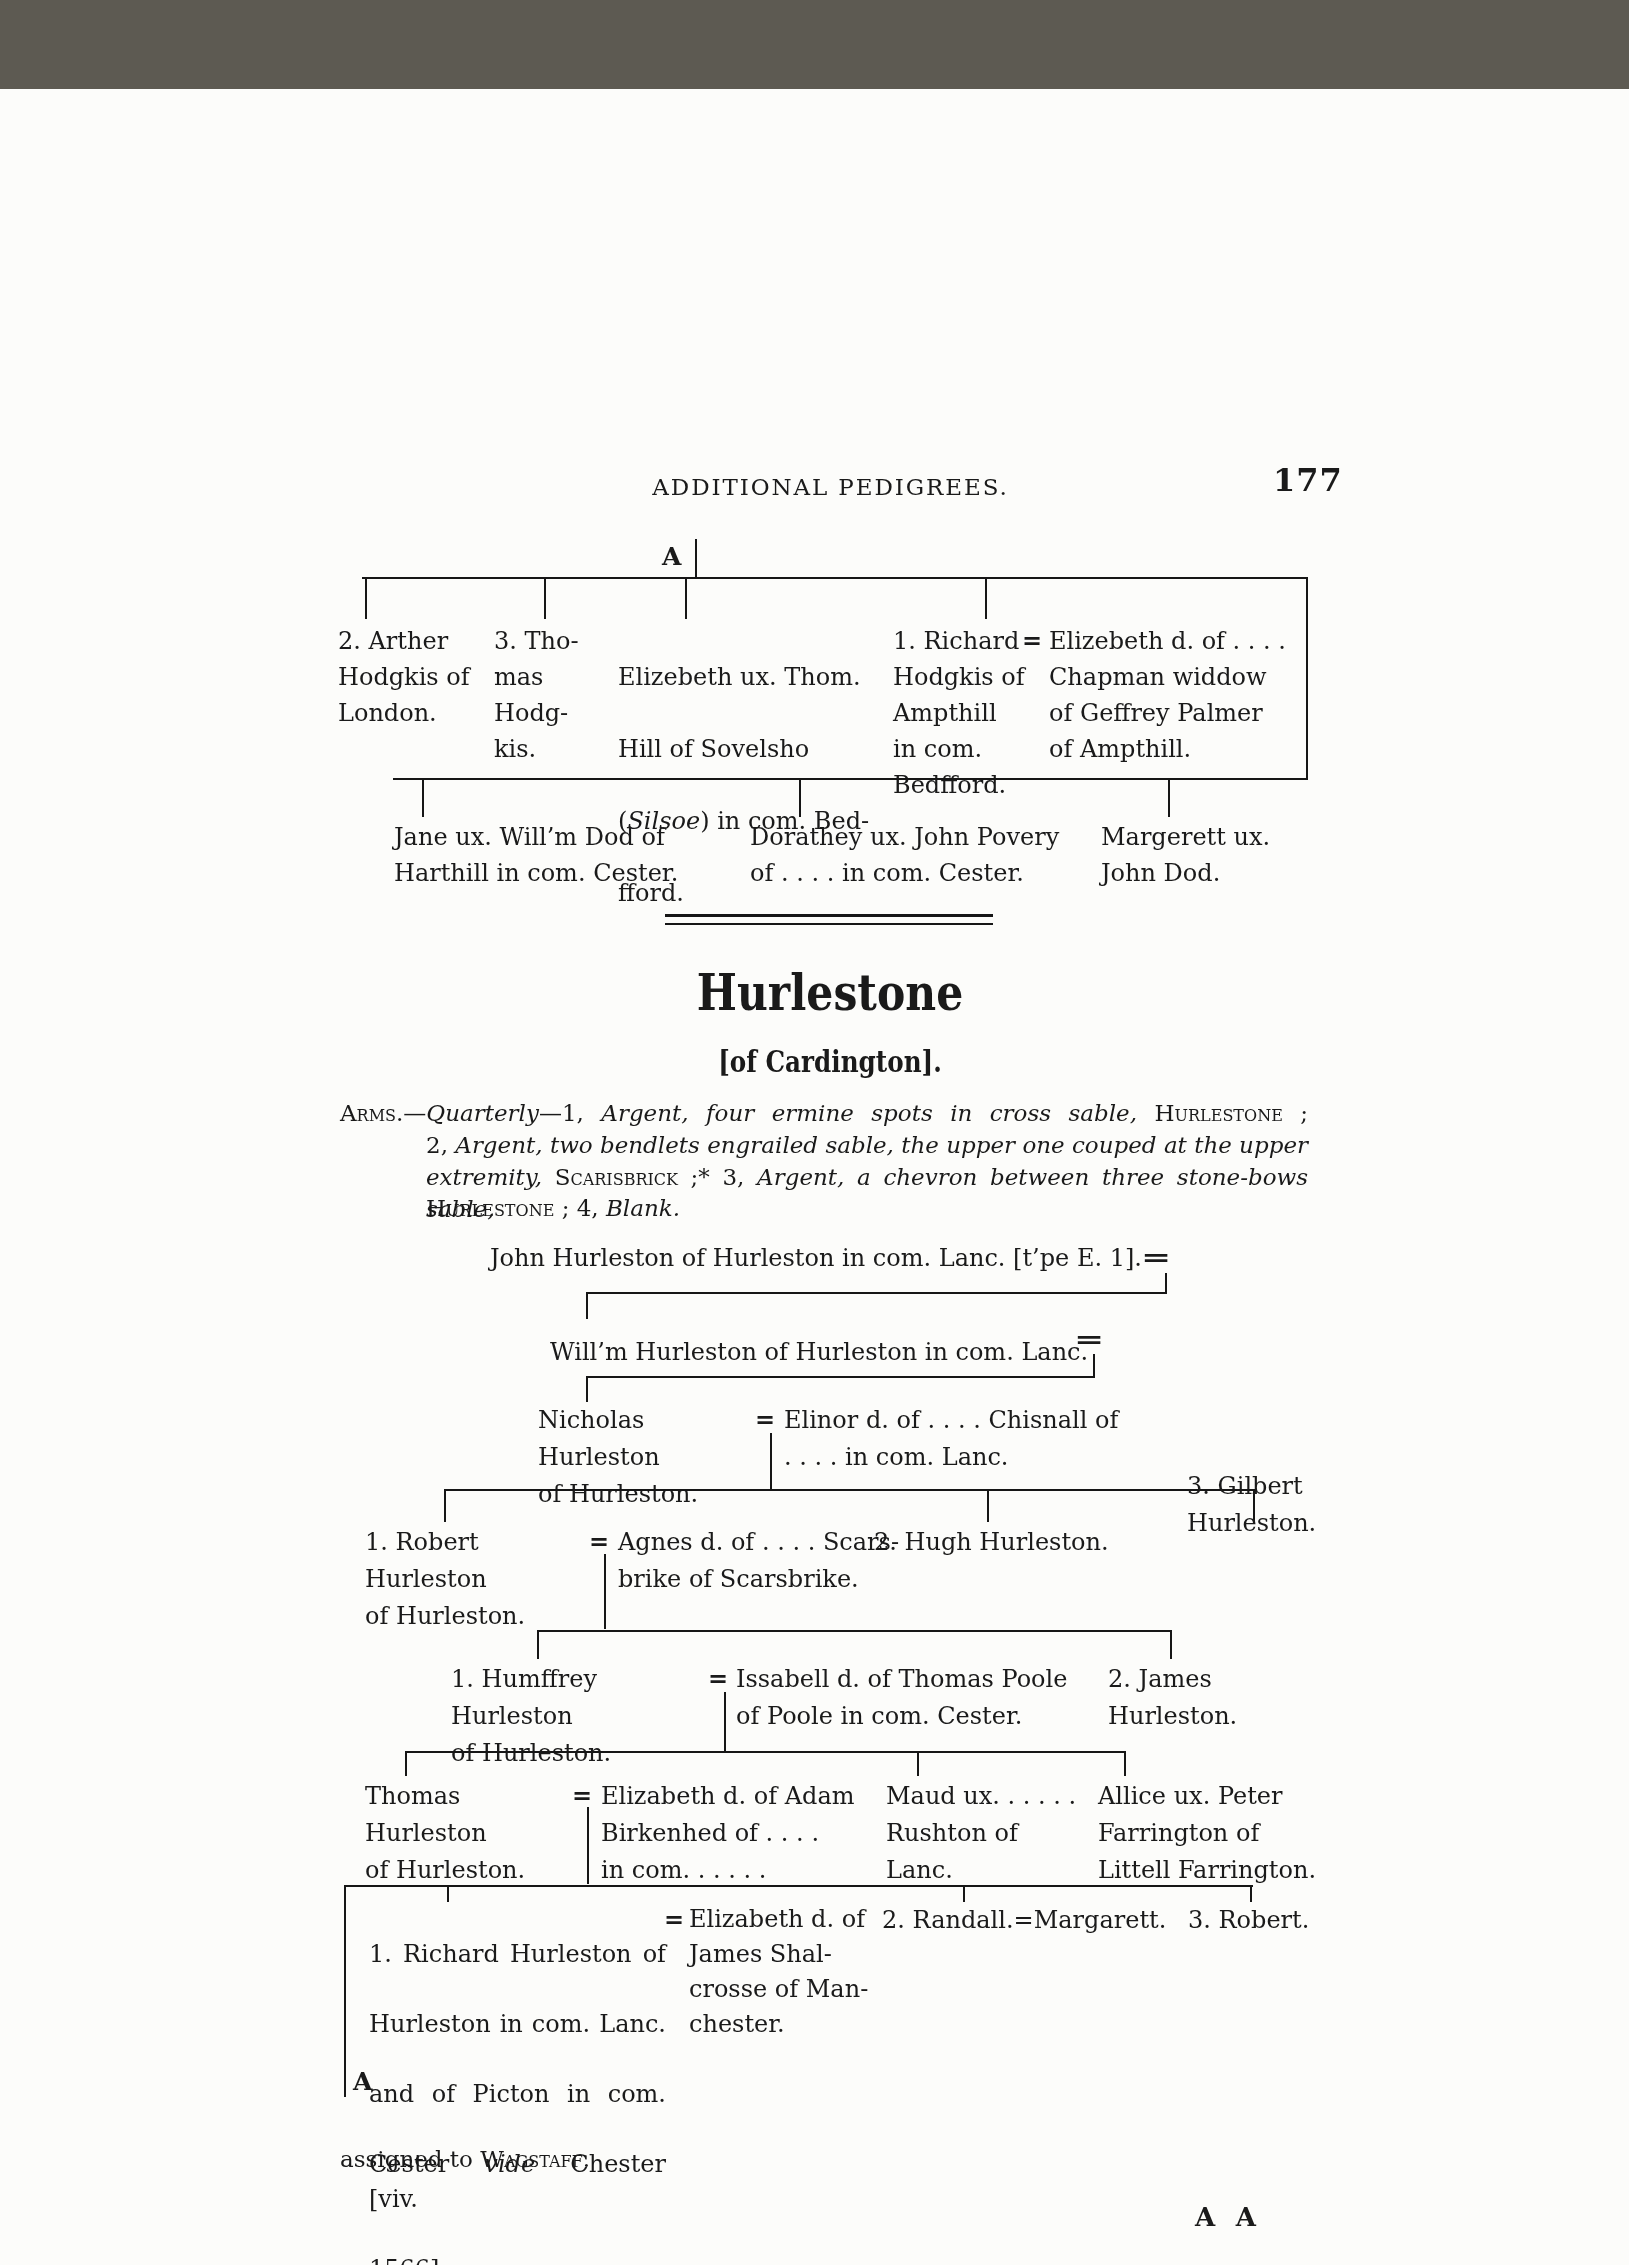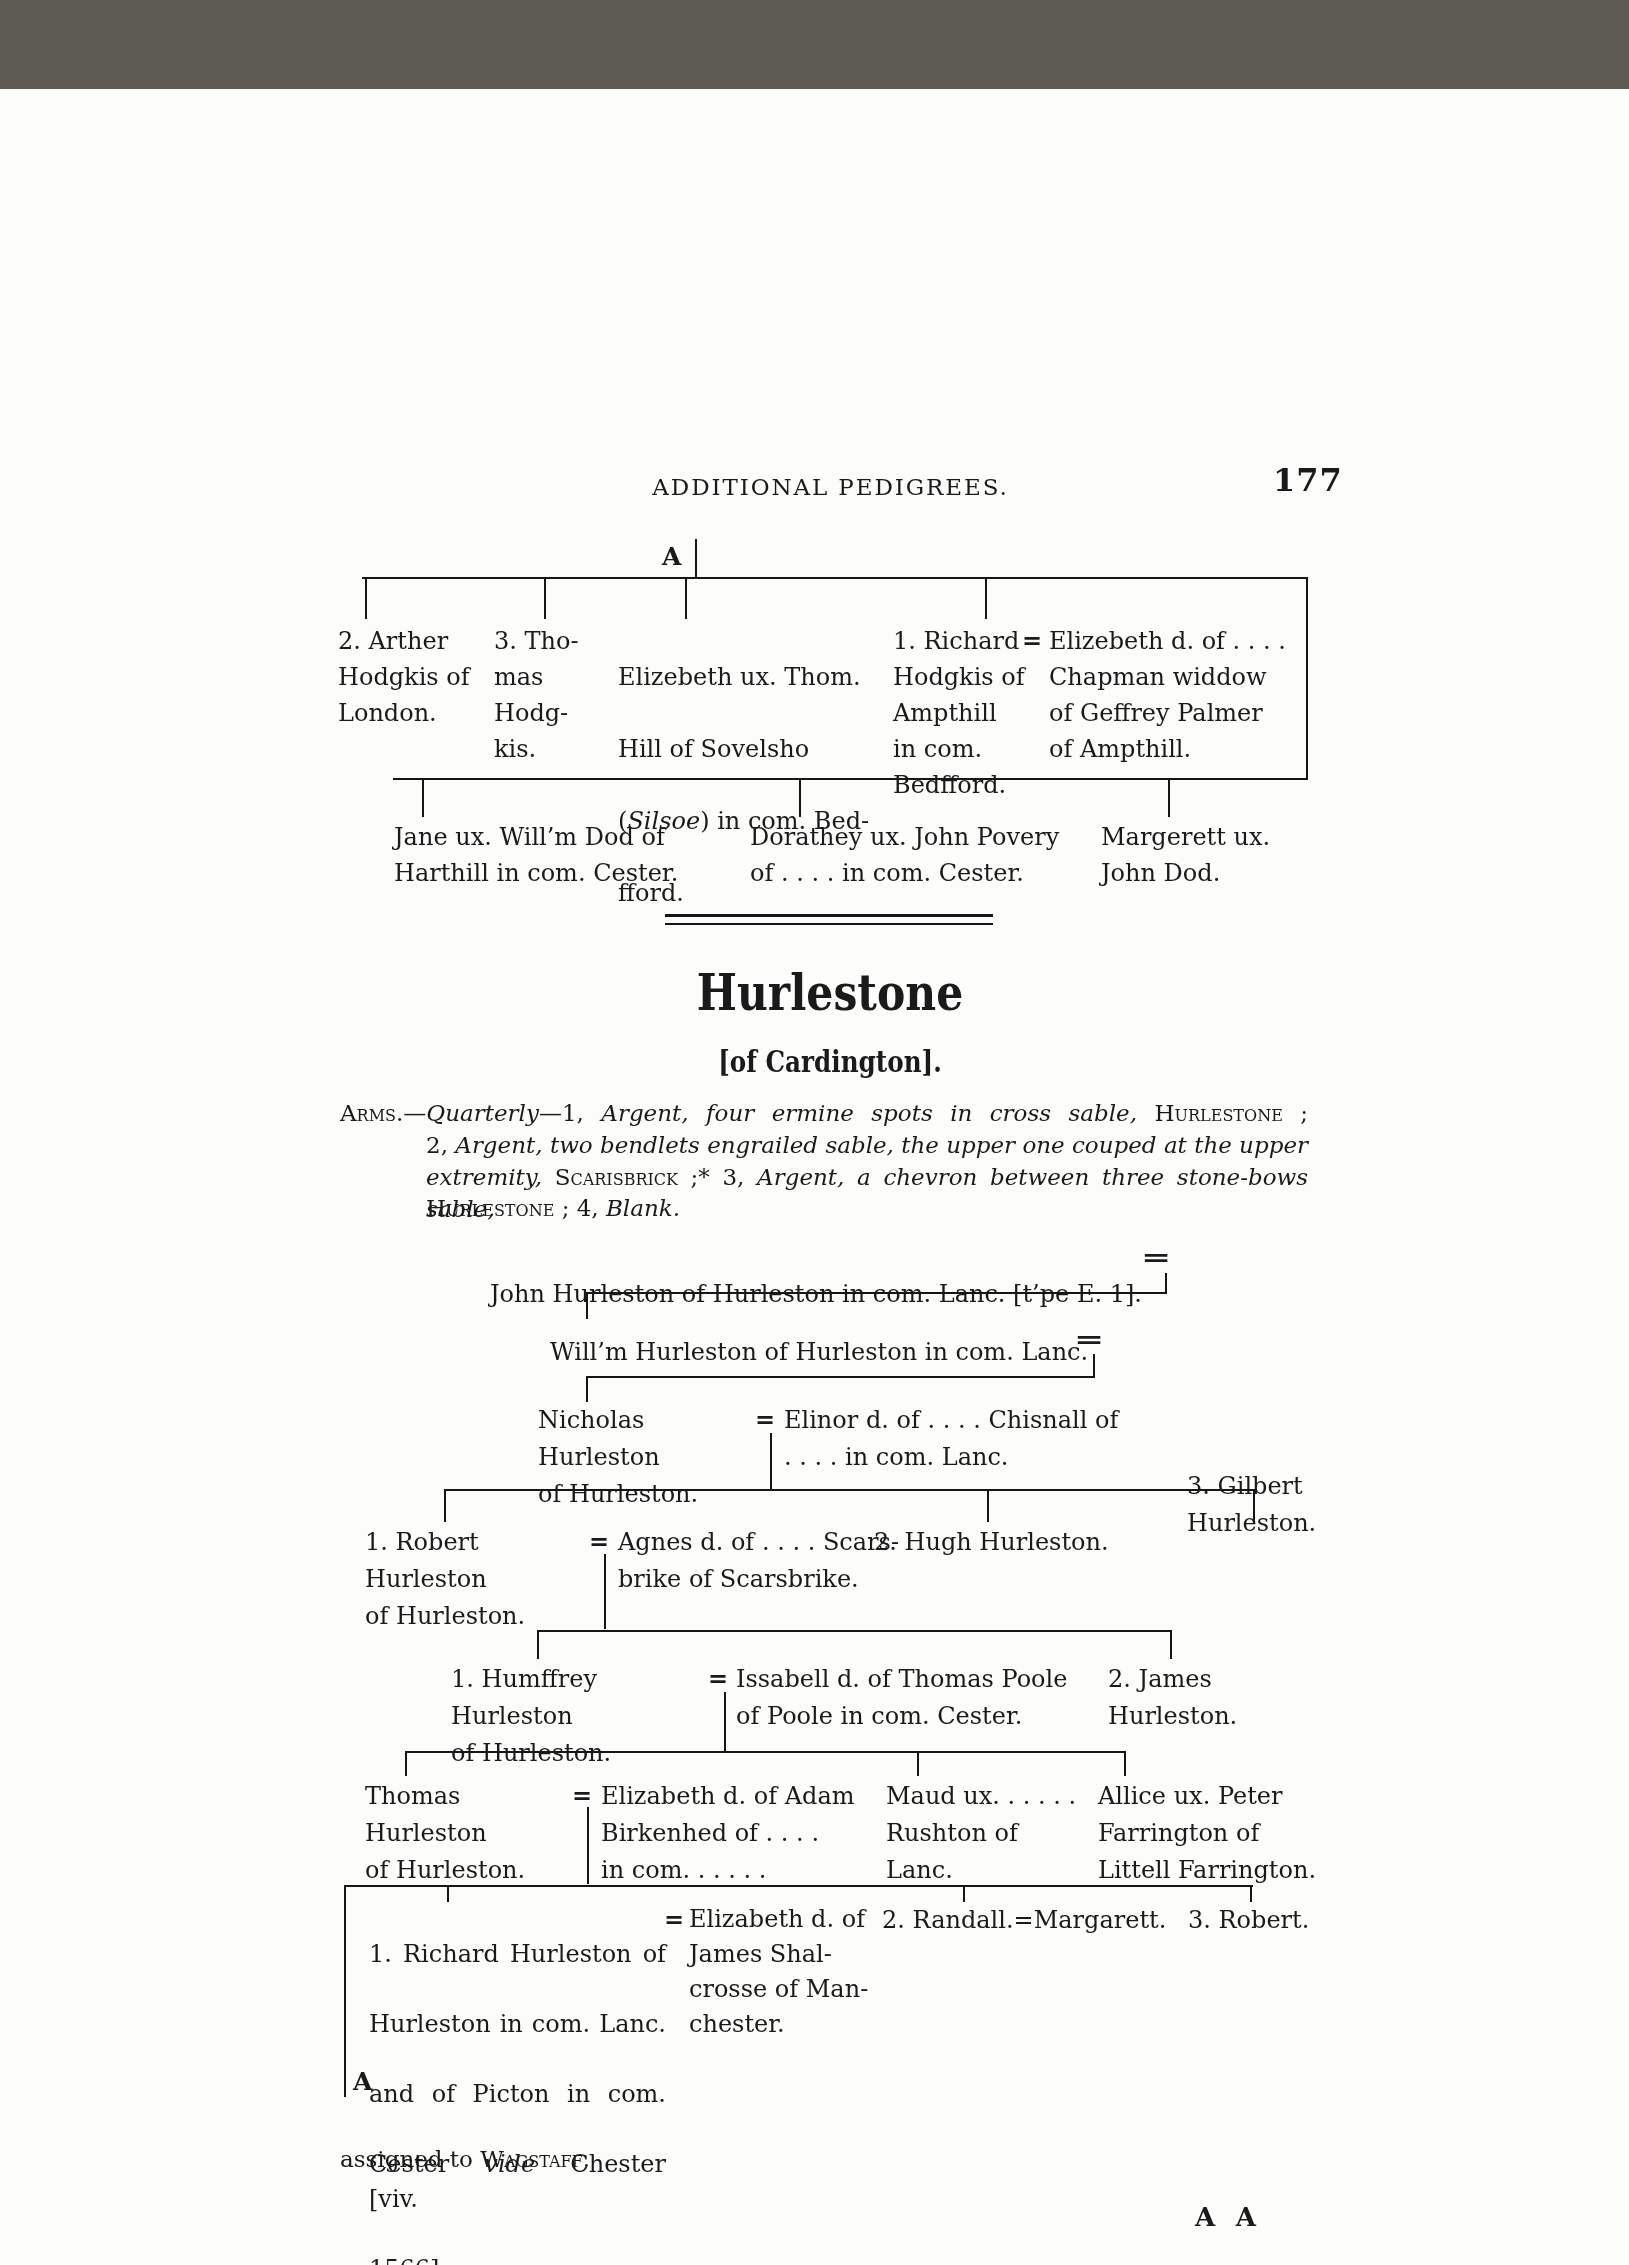--- a/index.html
+++ b/index.html
@@ -83,21 +83,21 @@
   <div class="hl" style="left:665px;top:923px;width:328px;"></div>
 
   <div class="t blackletter center" style="left:574px;top:964px;width:512px;font-size:50px;line-height:58px;">Hurlestone</div>
   <div class="t blackletter center" style="left:574px;top:1045px;width:512px;font-size:29px;line-height:35px;">[of Cardington].</div>
 
   <div class="t just" style="left:340px;top:1097px;width:968px;font-size:23px;line-height:32px;"><span class="sc">Arms.</span><span>—</span><span class="i">Quarterly</span><span>—1, </span><span class="i">Argent, four ermine spots in cross sable,</span><span> </span><span class="sc">Hurlestone</span><span> ;</span></div>
   <div class="t just" style="left:426px;top:1129px;width:882px;font-size:23px;line-height:32px;"><span>2, </span><span class="i">Argent, two bendlets engrailed sable, the upper one couped at the upper</span></div>
   <div class="t just" style="left:426px;top:1161px;width:882px;font-size:23px;line-height:32px;"><span class="i">extremity,</span><span> </span><span class="sc">Scarisbrick</span><span> ;* 3, </span><span class="i">Argent, a chevron between three stone-bows sable,</span></div>
   <div class="t" style="left:426px;top:1192px;width:882px;font-size:23px;line-height:32px;"><span class="sc">Hurlestone</span><span> ; 4, </span><span class="i">Blank.</span></div>
 
-  <div class="t one" style="left:490px;top:1240px;margin-top:36px;">John Hurleston of Hurleston in com. Lanc. [t’pe E. 1].</div>
+  <div class="t one" style="left:490px;top:1240px;">John Hurleston of Hurleston in com. Lanc. [t’pe E. 1].</div>
   <div class="eq eqx" style="left:1141px;top:1240px;">=</div>
 
   <div class="vl" style="left:1165px;top:1273px;height:19.3px;"></div>
   <div class="hl" style="left:586px;top:1292px;width:581px;"></div>
   <div class="vl" style="left:586px;top:1292px;height:27px;"></div>
 
   <div class="t one" style="left:550px;top:1334px;text-align:right;">Will’m Hurleston of Hurleston in com. Lanc.</div>
   <div class="eq eqx" style="left:1074px;top:1322px;">=</div>
 
   <div class="vl" style="left:1093px;top:1354px;height:22px;"></div>

